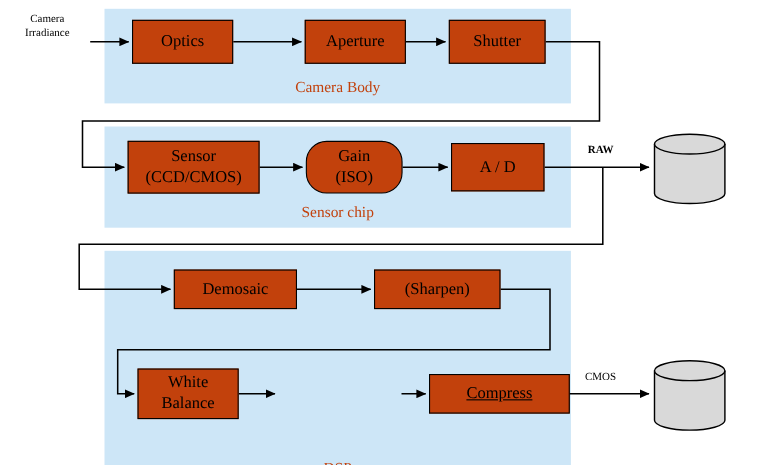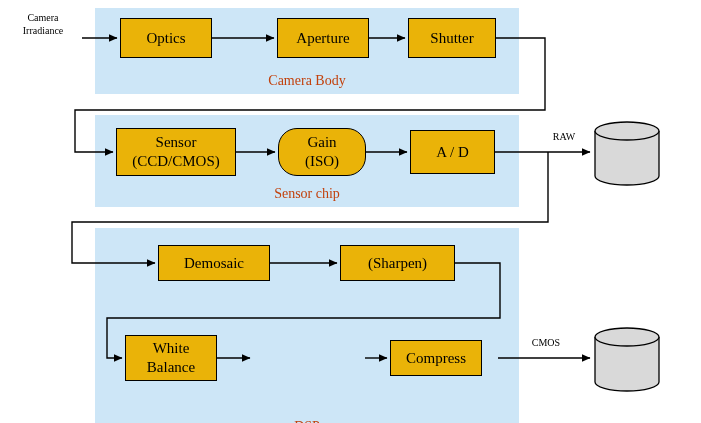--- a/index.html
+++ b/index.html
@@ -39,21 +39,21 @@
     stroke-width: 1.4;
   }
   .cyl {
     fill: var(--cylinder-fill, #d9d9d9);
     stroke: var(--line, #000);
     stroke-width: 1.3;
   }
 
   .node {
     position: absolute;
-    background: #eab308;
+    background: #c2410c;
     border: 1px solid #000;
     display: flex;
     align-items: center;
     justify-content: center;
     text-align: center;
     font-size: 15px;
     line-height: 1.25;
     white-space: pre-line;
     z-index: 3;
   }
@@ -76,25 +76,25 @@
   #n-optics   { left: 120px; top: 18px;  width: 92px;  height: 40px; }
   #n-aperture { left: 277px; top: 18px;  width: 92px;  height: 40px; }
   #n-shutter  { left: 408px; top: 18px;  width: 88px;  height: 40px; }
   #n-sensor   { left: 116px; top: 128px; width: 120px; height: 48px; }
   #n-gain     { left: 278px; top: 128px; width: 88px;  height: 48px; border-radius: 19px; }
   #n-ad       { left: 410px; top: 130px; width: 85px;  height: 44px; }
   #n-demosaic { left: 158px; top: 245px; width: 112px; height: 36px; }
   #n-sharpen  { left: 340px; top: 245px; width: 115px; height: 36px; }
   #n-wb       { left: 125px; top: 335px; width: 92px;  height: 46px; }
   #n-gamma    { left: 253px; top: 340px; width: 112px; height: 36px; }
-  #n-compress { left: 390px; top: 340px; width: 92px; height: 36px; }
+  #n-compress { left: 390px; top: 340px; width: 128px; height: 36px; text-decoration: underline; }
 
   
   #l-input { left: 0px;   top: 12px;  width: 86px; }
-  #l-raw   { left: 542px; top: 131px; width: 44px; }
+  #l-raw   { left: 524px; top: 131px; width: 44px; font-weight: bold; }
   #l-jpeg  { left: 522px; top: 337px; width: 48px; }
 </style>
 </head>
 <body>
 
 <div class="canvas">
 
   <div class="group" id="g-camera-body">
     <span class="group-label">Camera Body</span>
   </div>

